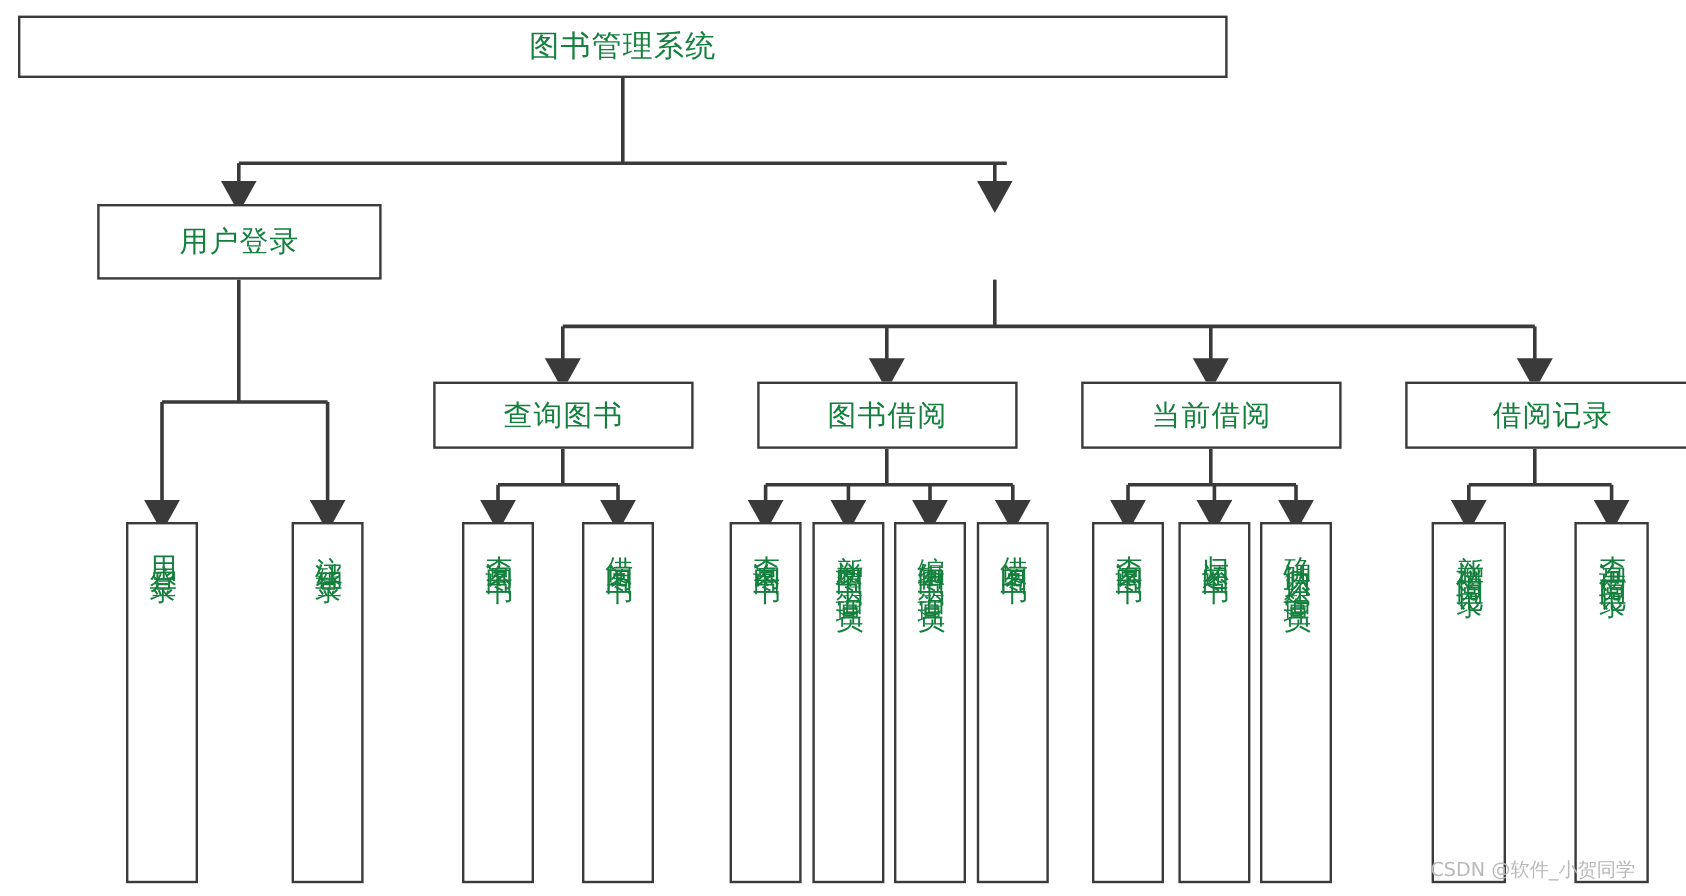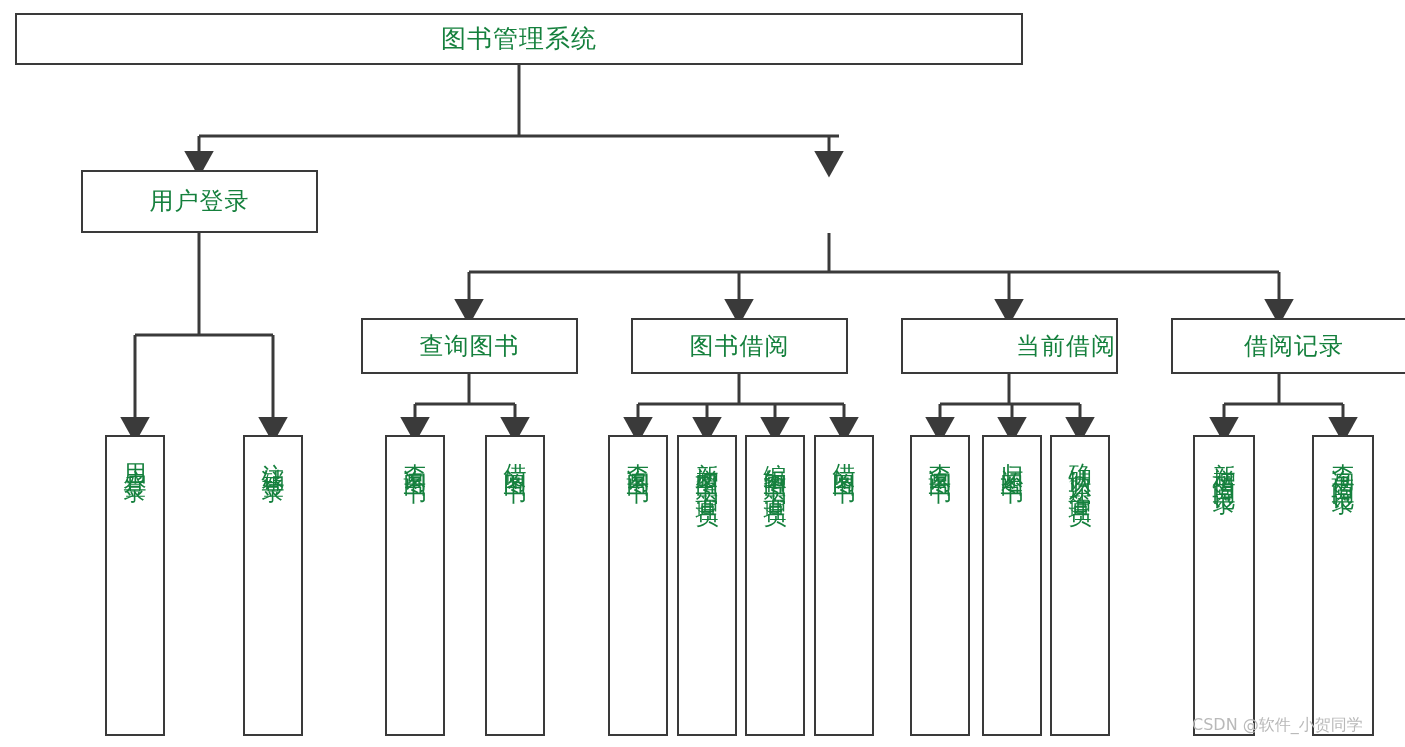--- a/index.html
+++ b/index.html
@@ -135,21 +135,21 @@
   <div class="node horiz" style="left: 81px; top: 170px; width: 237px; height: 63px;">
     <span class="label">用户登录</span>
   </div>
 
   <div class="node horiz" style="left: 361px; top: 318px; width: 217px; height: 56px;">
     <span class="label">查询图书</span>
   </div>
   <div class="node horiz" style="left: 631px; top: 318px; width: 217px; height: 56px;">
     <span class="label">图书借阅</span>
   </div>
-  <div class="node horiz" style="left: 901px; top: 318px; width: 217px; height: 56px; justify-content: flex-end;">
+  <div class="node horiz" style="left: 901px; top: 318px; width: 217px; height: 56px;">
     <span class="label">当前借阅</span>
   </div>
   <div class="node horiz" style="left: 1171px; top: 318px; width: 246px; height: 56px;">
     <span class="label">借阅记录</span>
   </div>
 
   <div class="node vert" style="left: 105px; top: 435px; width: 60px; height: 301px;">
     <span class="label">用户登录</span>
   </div>
   <div class="node vert" style="left: 243px; top: 435px; width: 60px; height: 301px;">

